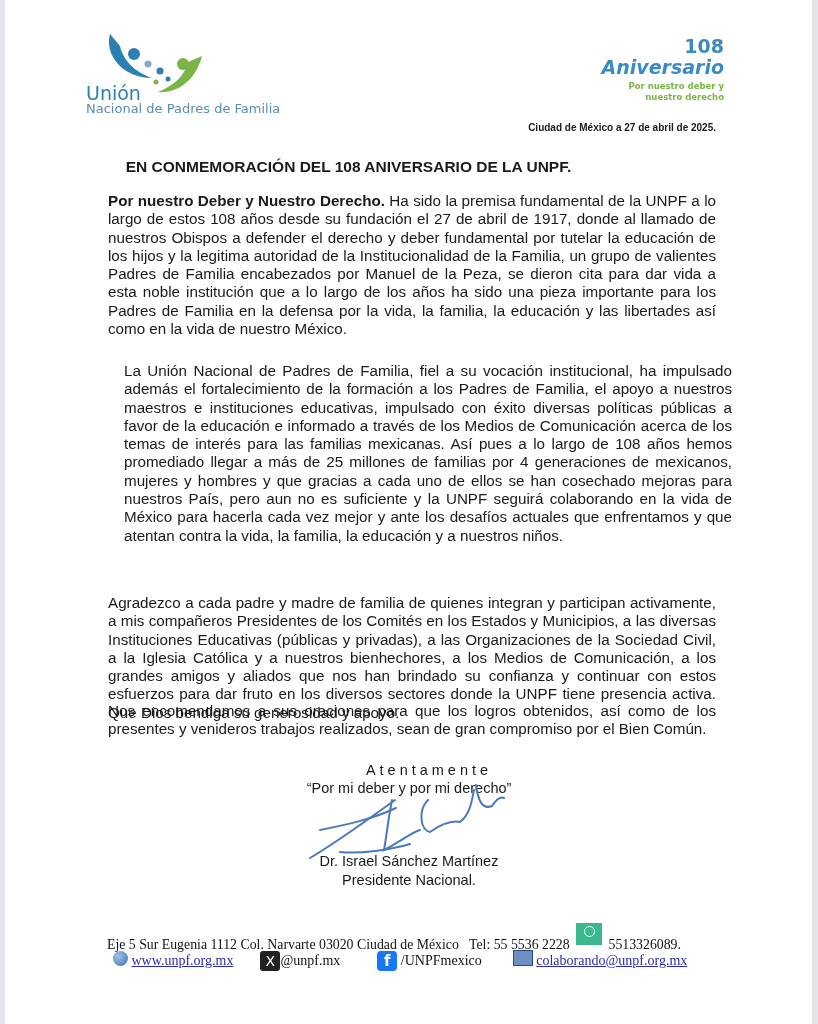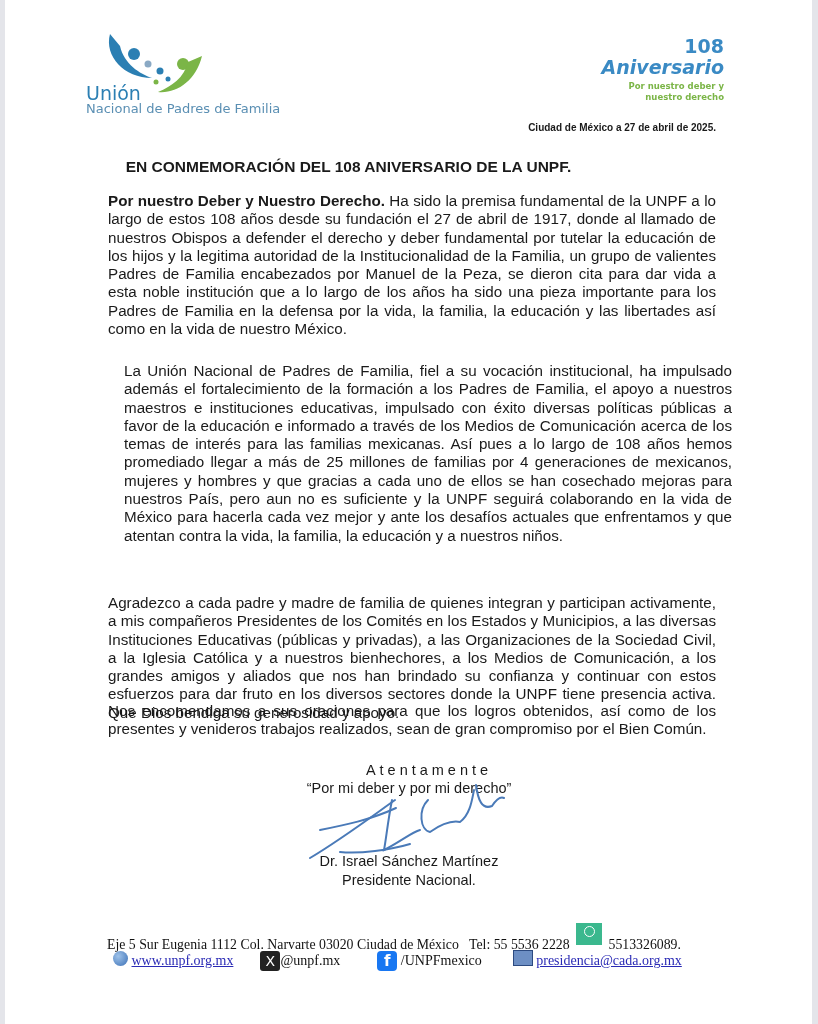--- a/index.html
+++ b/index.html
@@ -89,14 +89,14 @@
 <div class="footer2">
   <span style="display:inline-block;width:15px;height:15px;border-radius:50%;background:radial-gradient(circle at 35% 35%, #9fc3ea, #3a6fb5);vertical-align:-1px;"></span>
   <span class="link">www.unpf.org.mx</span>
   <span style="display:inline-block;width:20px;"></span>
   <span style="display:inline-block;width:20px;height:20px;background:#222;color:#fff;border-radius:3px;text-align:center;font-family:'DejaVu Sans',sans-serif;font-size:14px;line-height:20px;vertical-align:-1px;">X</span><span>@unpf.mx</span>
   <span style="display:inline-block;width:30px;"></span>
   <span style="display:inline-block;width:20px;height:20px;background:#1877f2;color:#fff;border-radius:4px;text-align:center;font-family:'DejaVu Sans',sans-serif;font-weight:bold;font-size:15px;line-height:21px;vertical-align:-1px;">f</span>
   <span>/UNPFmexico</span>
   <span style="display:inline-block;width:24px;"></span>
   <span style="display:inline-block;width:18px;height:14px;background:#6d8fc4;border:1px solid #2c4a80;vertical-align:-1px;"></span>
-  <span class="link">presidencia@cada.org.mx</span>
+  <span class="link">colaborando@unpf.org.mx</span>
 </div>
 
 </body></html>

